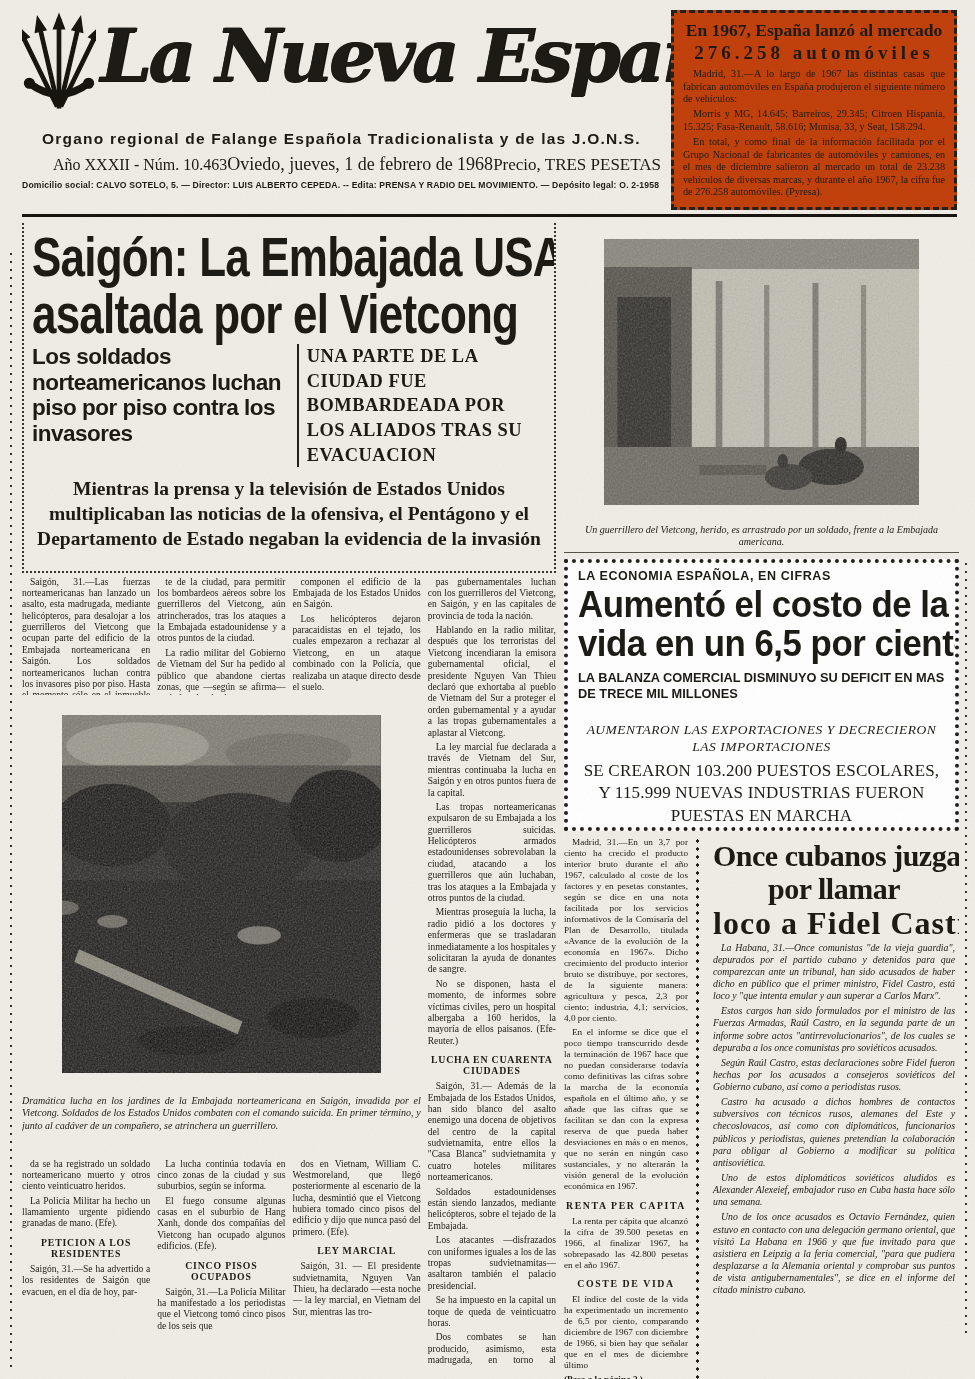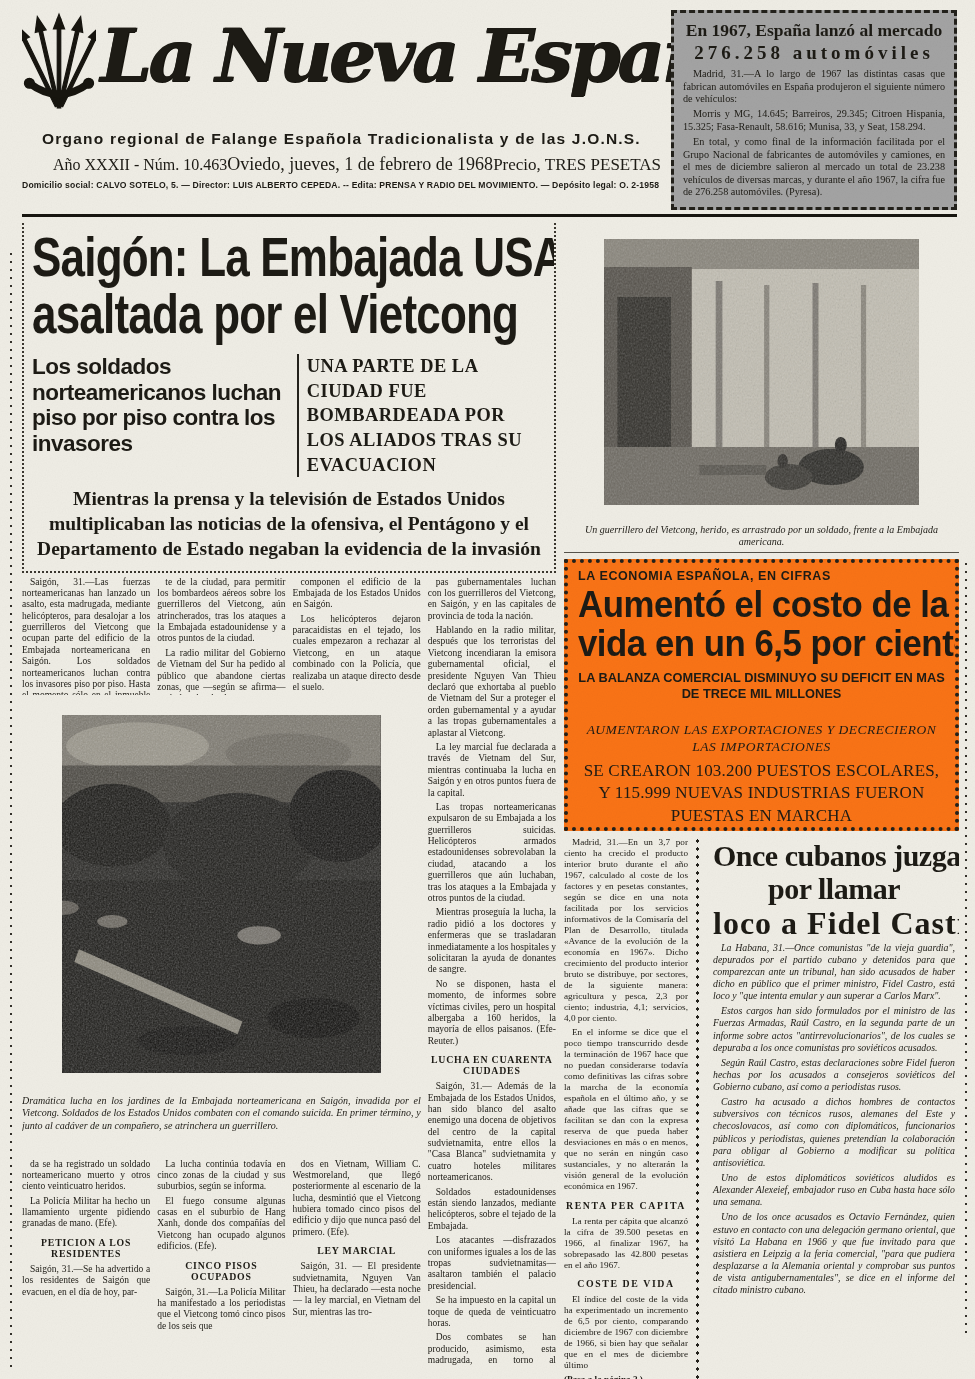--- a/index.html
+++ b/index.html
@@ -51,42 +51,42 @@
   .dateline { font-size:18px; }
   .price { font-size:17px; }
   .imprint {
     font-family:"Liberation Sans", sans-serif; font-weight:bold;
     font-size:8.6px; letter-spacing:.2px; margin-top:5px; white-space:nowrap;
   }
   .cars-box {
     width:286px; flex:0 0 auto;
     border:3px dashed #23211b;
     padding:7px 9px 5px;
-    background:#a3a3a3;
+    background:#c2410c;
   }
   .cars-h1 { font-weight:bold; font-size:17.5px; text-align:center; line-height:1.15; margin:0; }
   .cars-h2 { font-weight:bold; font-size:19px; letter-spacing:4px; text-align:center; margin:2px 0 4px; }
   .cars-body p { font-size:10.2px; line-height:1.22; text-align:justify; text-indent:10px; margin:0 0 3px; }
   .header-rule { margin:4px 18px 6px 22px; height:3px; border-top:2px solid #17150f; border-bottom:1px solid #17150f; }
 
   
   .content { display:flex; gap:8px; padding:0 16px 0 22px; }
   .left-main { width:534px; flex:0 0 auto; }
   .right-main { flex:1; min-width:0; }
 
   .headline-block {
     border:2px dotted #3a362e; border-top:none;
     padding:6px 8px 8px; height:350px; overflow:hidden;
   }
   .lead-hl {
     font-family:"Liberation Sans", sans-serif; font-weight:bold;
     font-size:55px; line-height:1.05; letter-spacing:-1px;
     white-space:nowrap; transform:scaleX(.80); transform-origin:left center;
   }
-  .subhead-row { display:flex; margin-top:10px; }
+  .subhead-row { display:flex; }
   .subhead-left {
     width:52%; padding-right:8px; border-right:2px solid #23211b;
     font-family:"Liberation Sans", sans-serif; font-weight:bold;
     font-size:22.5px; line-height:1.14; letter-spacing:-.5px;
   }
   .subhead-right {
     width:48%; padding-left:8px;
     font-weight:bold; font-size:19px; line-height:1.3; letter-spacing:.5px;
     transform:scaleX(.97); transform-origin:left center;
   }
@@ -119,25 +119,25 @@
 
   
   .photo-right { height:266px; background:#b3afa4; }
   .photo-right svg { width:100%; height:100%; display:block; }
   .caption-right {
     font-style:italic; font-size:10px; line-height:1.25; text-align:center;
     padding:3px 6px; border-bottom:1px solid #55524a; margin-bottom:6px;
   }
   .economy-box {
     border:4px dotted #23211b; padding:6px 10px 8px; height:272px; overflow:hidden;
-    background:#f97316;
+    background:#ffffff;
   }
   .econ-kicker { font-family:"Liberation Sans", sans-serif; font-weight:bold; font-size:12.5px; letter-spacing:.6px; margin-bottom:2px; }
   .econ-hl { font-family:"Liberation Sans", sans-serif; font-weight:bold; font-size:37px; line-height:1.07; letter-spacing:-.5px; white-space:nowrap; text-align:left; transform:scaleX(.94); transform-origin:left center; }
-  .econ-sub1 { font-family:"Liberation Sans", sans-serif; font-weight:bold; font-size:12.8px; line-height:1.25; text-align:center; margin-top:6px; }
+  .econ-sub1 { font-family:"Liberation Sans", sans-serif; font-weight:bold; font-size:12.8px; line-height:1.25; margin-top:6px; }
   .econ-sub2 { font-weight:normal; font-style:italic; font-size:13.5px; line-height:1.25; text-align:center; margin-top:20px; letter-spacing:.5px; }
   .econ-sub3 { font-size:17px; line-height:1.3; text-align:center; margin-top:5px; letter-spacing:.2px; }
   .econ-sub4 { font-family:"Liberation Sans", sans-serif; font-weight:bold; font-size:13px; line-height:1.25; text-align:center; }
   .below-row { display:flex; gap:6px; margin-top:6px; height:548px; overflow:hidden; }
   .econ-col { width:124px; flex:0 0 auto; overflow:hidden; }
   .econ-col p { font-size:9.2px; }
   .econ-col .col-subhead { letter-spacing:1.6px; }
   .jump-line { font-weight:bold; text-align:center; text-indent:0 !important; }
   .vstrip { width:7px; flex:0 0 auto;
     background-image:radial-gradient(circle, #23211b 1.5px, transparent 1.7px);

